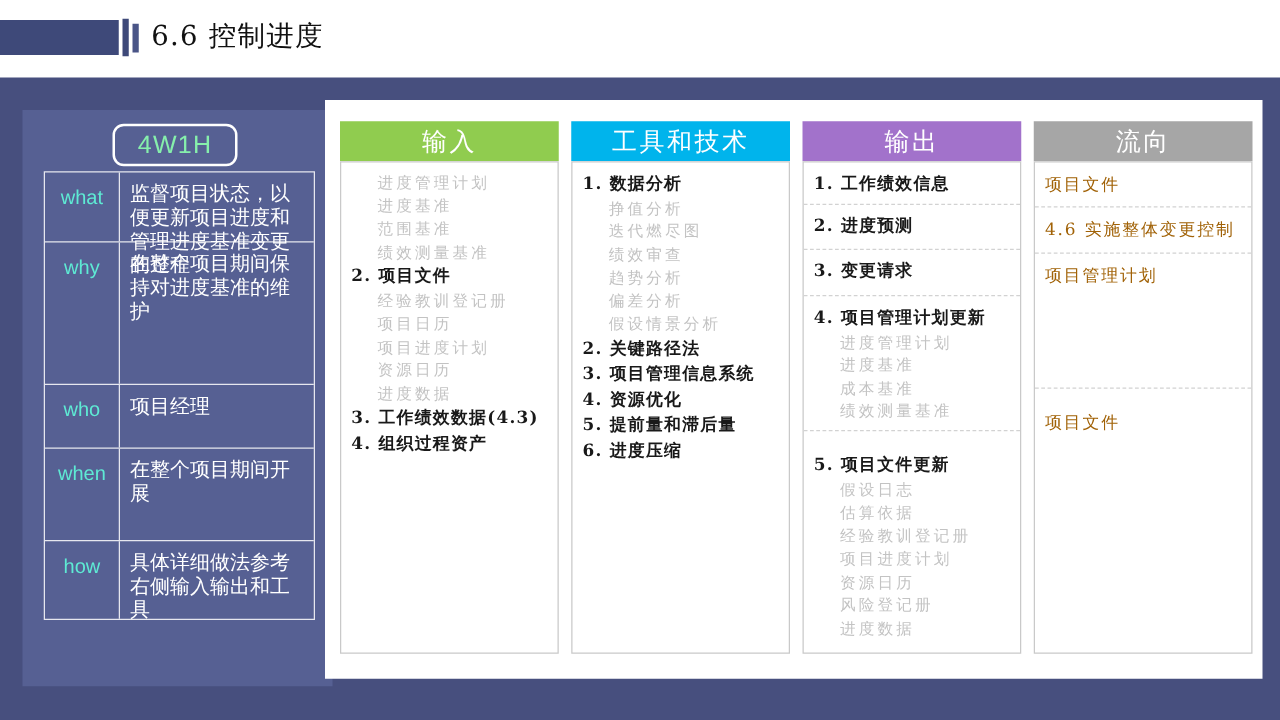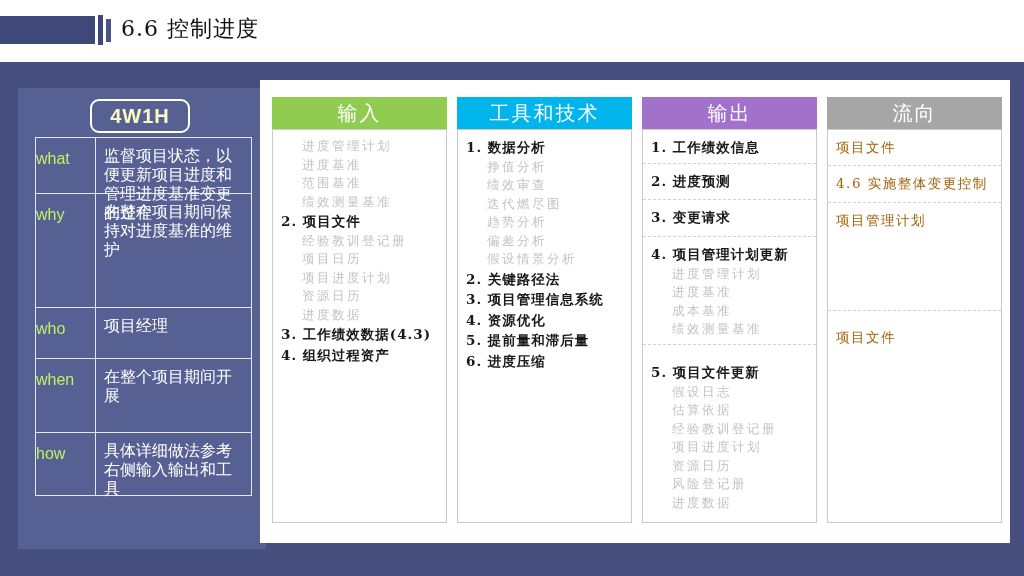--- a/index.html
+++ b/index.html
@@ -15,29 +15,29 @@
     position:absolute;left:121px;top:14px;font-size:22px;color:#111;
     font-family:"DejaVu Serif","Liberation Serif",serif;letter-spacing:1px;white-space:nowrap;
   }
   
   .slide-bg{position:absolute;left:0;top:62px;width:1024px;height:514px;background:#474F7E;}
   .left-panel{position:absolute;left:18px;top:88px;width:248px;height:461px;background:#566093;}
   .content-panel{position:absolute;left:260px;top:80px;width:750px;height:463px;background:#ffffff;}
   
   .badge{
     position:absolute;left:72px;top:11px;width:96px;height:30px;
-    border:2px solid #fff;border-radius:9px;color:#fef9c3;font-size:20px;font-weight:bold;
+    border:2px solid #fff;border-radius:9px;color:#86efac;font-size:20px;font-weight:normal;
     text-align:center;line-height:30px;letter-spacing:1px;
   }
   .fw-table{position:absolute;left:17px;top:49px;width:215px;border:1px solid rgba(255,255,255,.85);}
   .fw-row{display:flex;border-bottom:1px solid rgba(255,255,255,.85);box-sizing:border-box;}
   .fw-row:last-child{border-bottom:none;}
   .fw-label{
-    width:60px;border-right:1px solid rgba(255,255,255,.85);color:#bef264;
-    font-size:16px;padding-top:12px;text-align:left;box-sizing:border-box;flex-shrink:0;
+    width:60px;border-right:1px solid rgba(255,255,255,.85);color:#5eead4;
+    font-size:16px;padding-top:12px;text-align:center;box-sizing:border-box;flex-shrink:0;
   }
   .fw-value{flex:1;color:#fff;font-size:16px;line-height:19px;padding:8px 5px 0 8px;box-sizing:border-box;}
   .h-what{height:56px;} .h-why{height:114px;} .h-who{height:51px;} .h-when{height:74px;} .h-how{height:62px;}
   
   .col{position:absolute;top:17px;width:175px;}
   .col-inputs{left:12px;} .col-tools{left:197px;} .col-outputs{left:382px;} .col-flow{left:567px;}
   .col-header{
     height:32px;line-height:32px;text-align:center;color:#fff;font-size:20px;
     letter-spacing:2px;font-family:"DejaVu Serif","Liberation Serif",serif;
   }
@@ -115,22 +115,22 @@
       <div class="line item">3. 工作绩效数据(4.3)</div>
       <div class="line item">4. 组织过程资产</div>
     </div>
   </div>
 
   <div class="col col-tools">
     <div class="col-header">工具和技术</div>
     <div class="col-box pad-box">
       <div class="line item">1. 数据分析</div>
       <div class="line sub">挣值分析</div>
+      <div class="line sub">迭代燃尽图</div>
       <div class="line sub">绩效审查</div>
-      <div class="line sub">迭代燃尽图</div>
       <div class="line sub">趋势分析</div>
       <div class="line sub">偏差分析</div>
       <div class="line sub">假设情景分析</div>
       <div class="line item">2. 关键路径法</div>
       <div class="line item">3. 项目管理信息系统</div>
       <div class="line item">4. 资源优化</div>
       <div class="line item">5. 提前量和滞后量</div>
       <div class="line item">6. 进度压缩</div>
     </div>
   </div>

